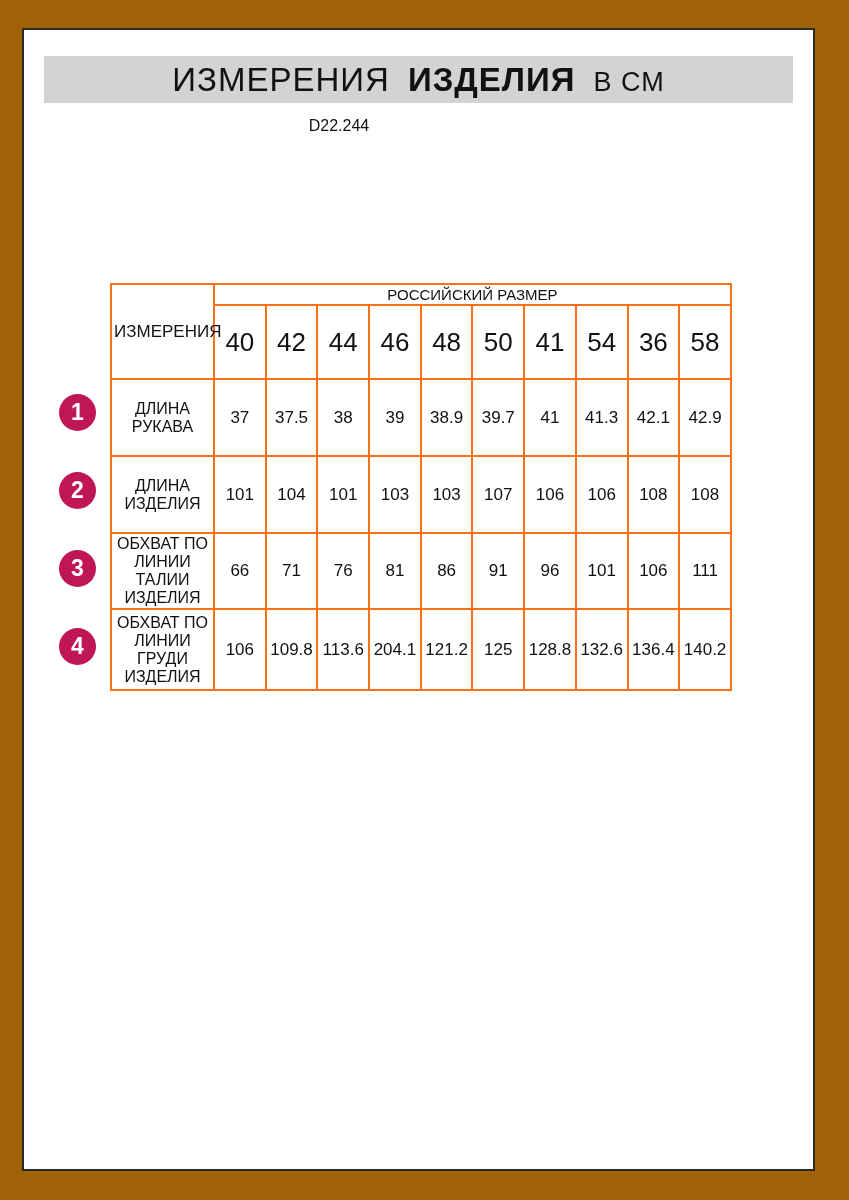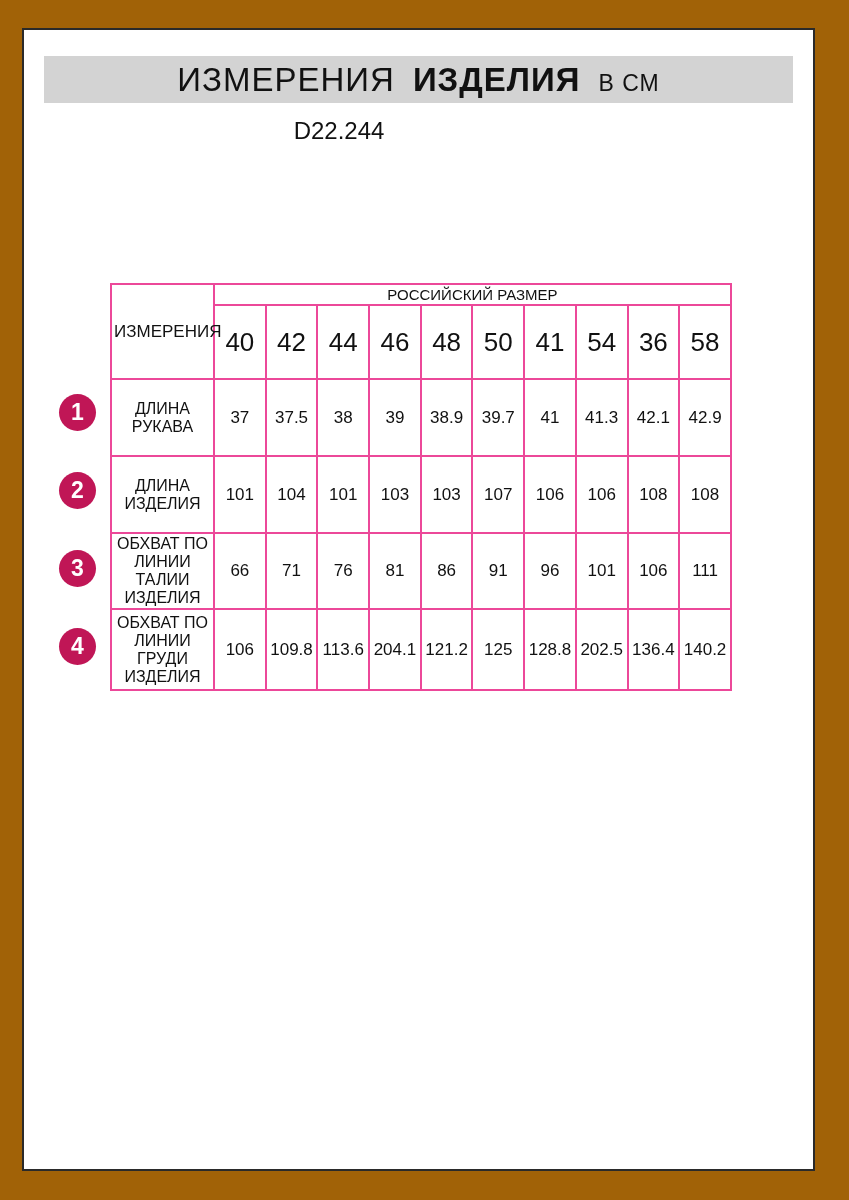--- a/index.html
+++ b/index.html
@@ -42,31 +42,31 @@
     letter-spacing: 1px;
     font-weight: 400;
     line-height: 47px;
   }
   .title-band .w2 {
     font-size: 33px;
     letter-spacing: 1px;
     font-weight: 700;
   }
   .title-band .unit {
-    font-size: 23px;
+    font-size: 27px;
     letter-spacing: 1px;
     font-weight: 400;
   }
   .product-code {
     position: absolute;
     left: 0;
     top: 117px;
     width: 678px;
     text-align: center;
-    font-size: 24px;
+    font-size: 16px;
     font-weight: 400;
   }
   .description {
     position: absolute;
     left: 0;
     top: 147px;
     width: 849px;
     text-align: center;
     font-size: 19px;
     line-height: 21.5px;
@@ -74,21 +74,21 @@
   }
   table.size-table {
     position: absolute;
     left: 110px;
     top: 283px;
     width: 620px;
     border-collapse: collapse;
     table-layout: fixed;
   }
   table.size-table th, table.size-table td {
-    border: 2px solid #ec4899;
+    border: 2px solid #f97316;
     text-align: center;
     vertical-align: middle;
     padding: 1px 2px;
     font-weight: 400;
     margin-top: 22px;
   }
   tr.r-group { height: 18px; }
   tr.r-group th.group { font-size: 15px; }
   th.corner { font-size: 17px; }
   tr.r-sizes { height: 74px; }
@@ -220,21 +220,21 @@
 ЛИНИИ
 ГРУДИ
 ИЗДЕЛИЯ</th>
           <td class="val">106</td>
           <td class="val">109.8</td>
           <td class="val">113.6</td>
           <td class="val">204.1</td>
           <td class="val">121.2</td>
           <td class="val">125</td>
           <td class="val">128.8</td>
-          <td class="val">202.5</td>
+          <td class="val">132.6</td>
           <td class="val">136.4</td>
           <td class="val">140.2</td>
         </tr>
       </tbody>
   </table>
 
   <div class="num-circle" style="top:394px">1</div>
   <div class="num-circle" style="top:472px">2</div>
   <div class="num-circle" style="top:550px">3</div>
   <div class="num-circle" style="top:628px">4</div>

